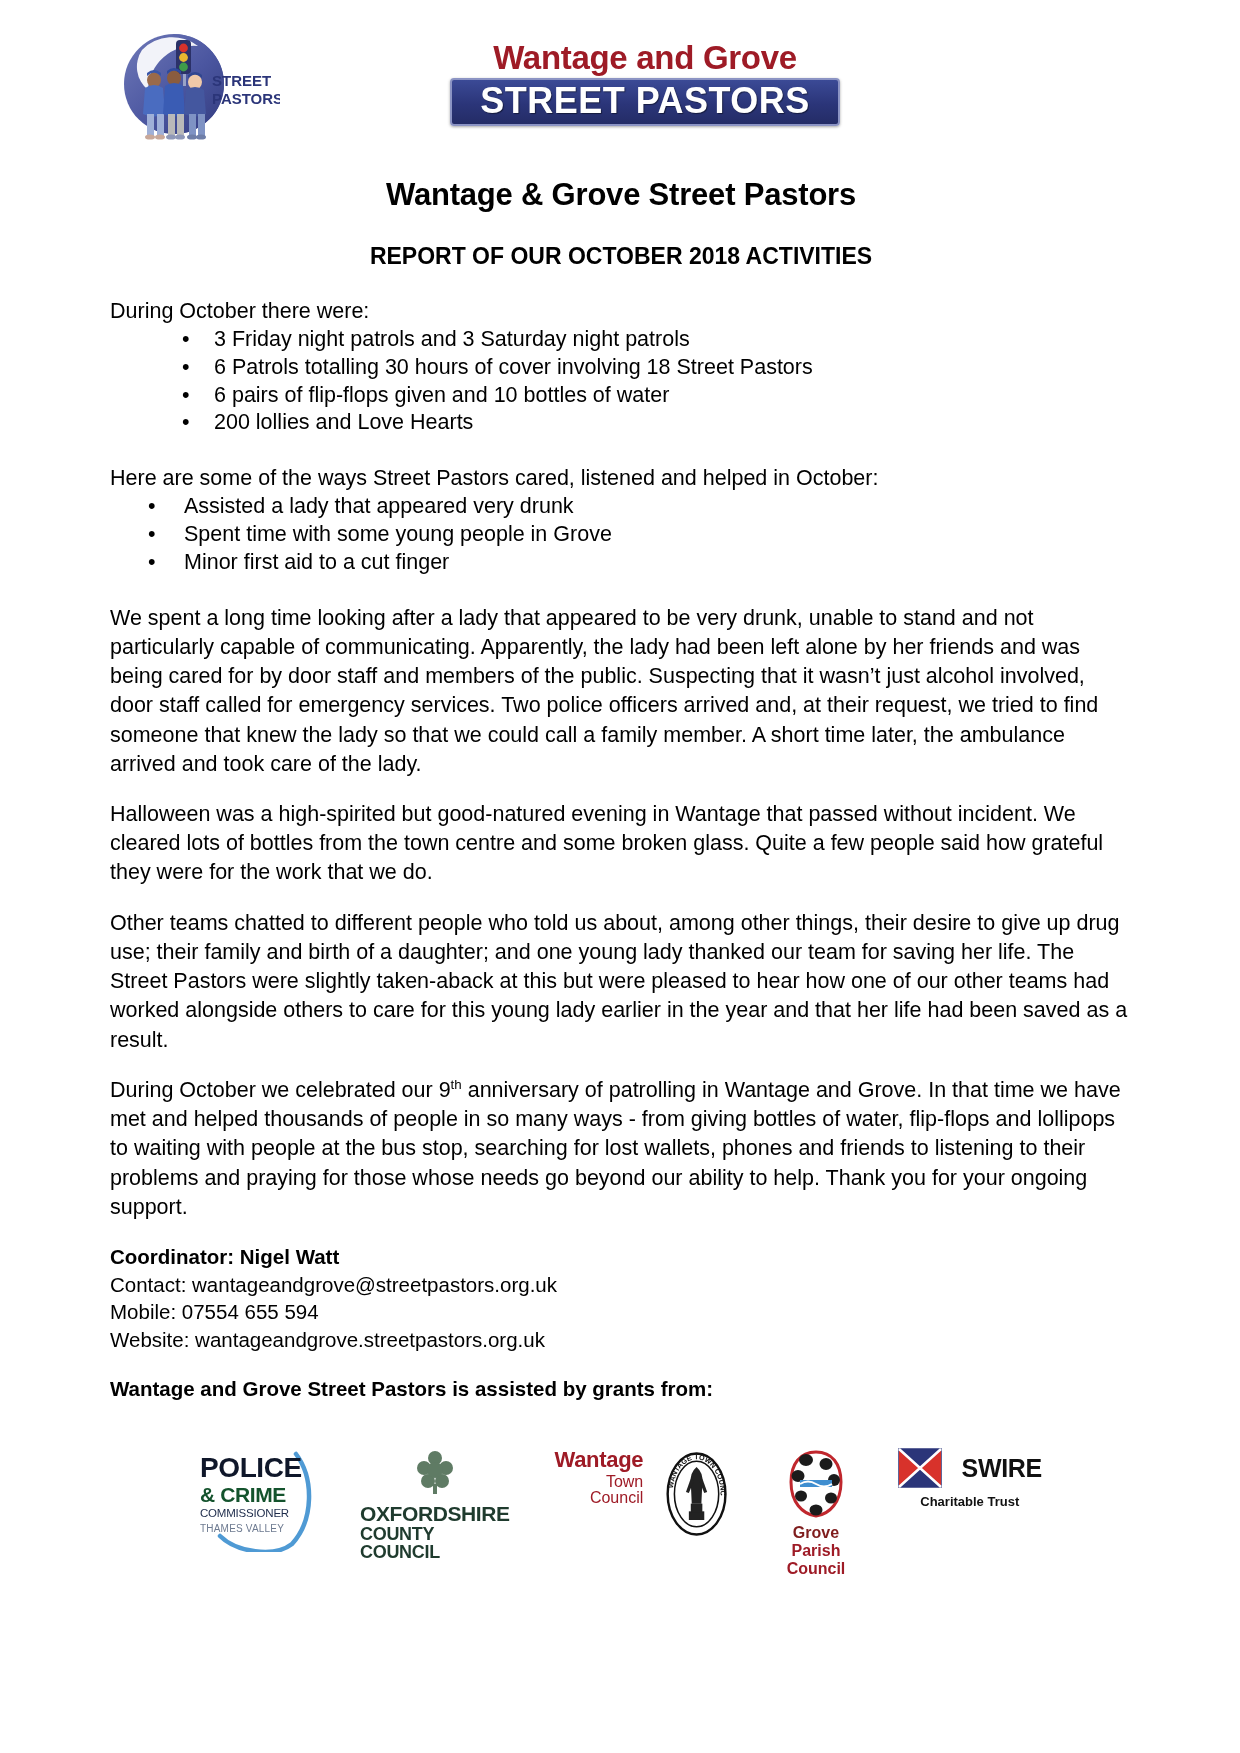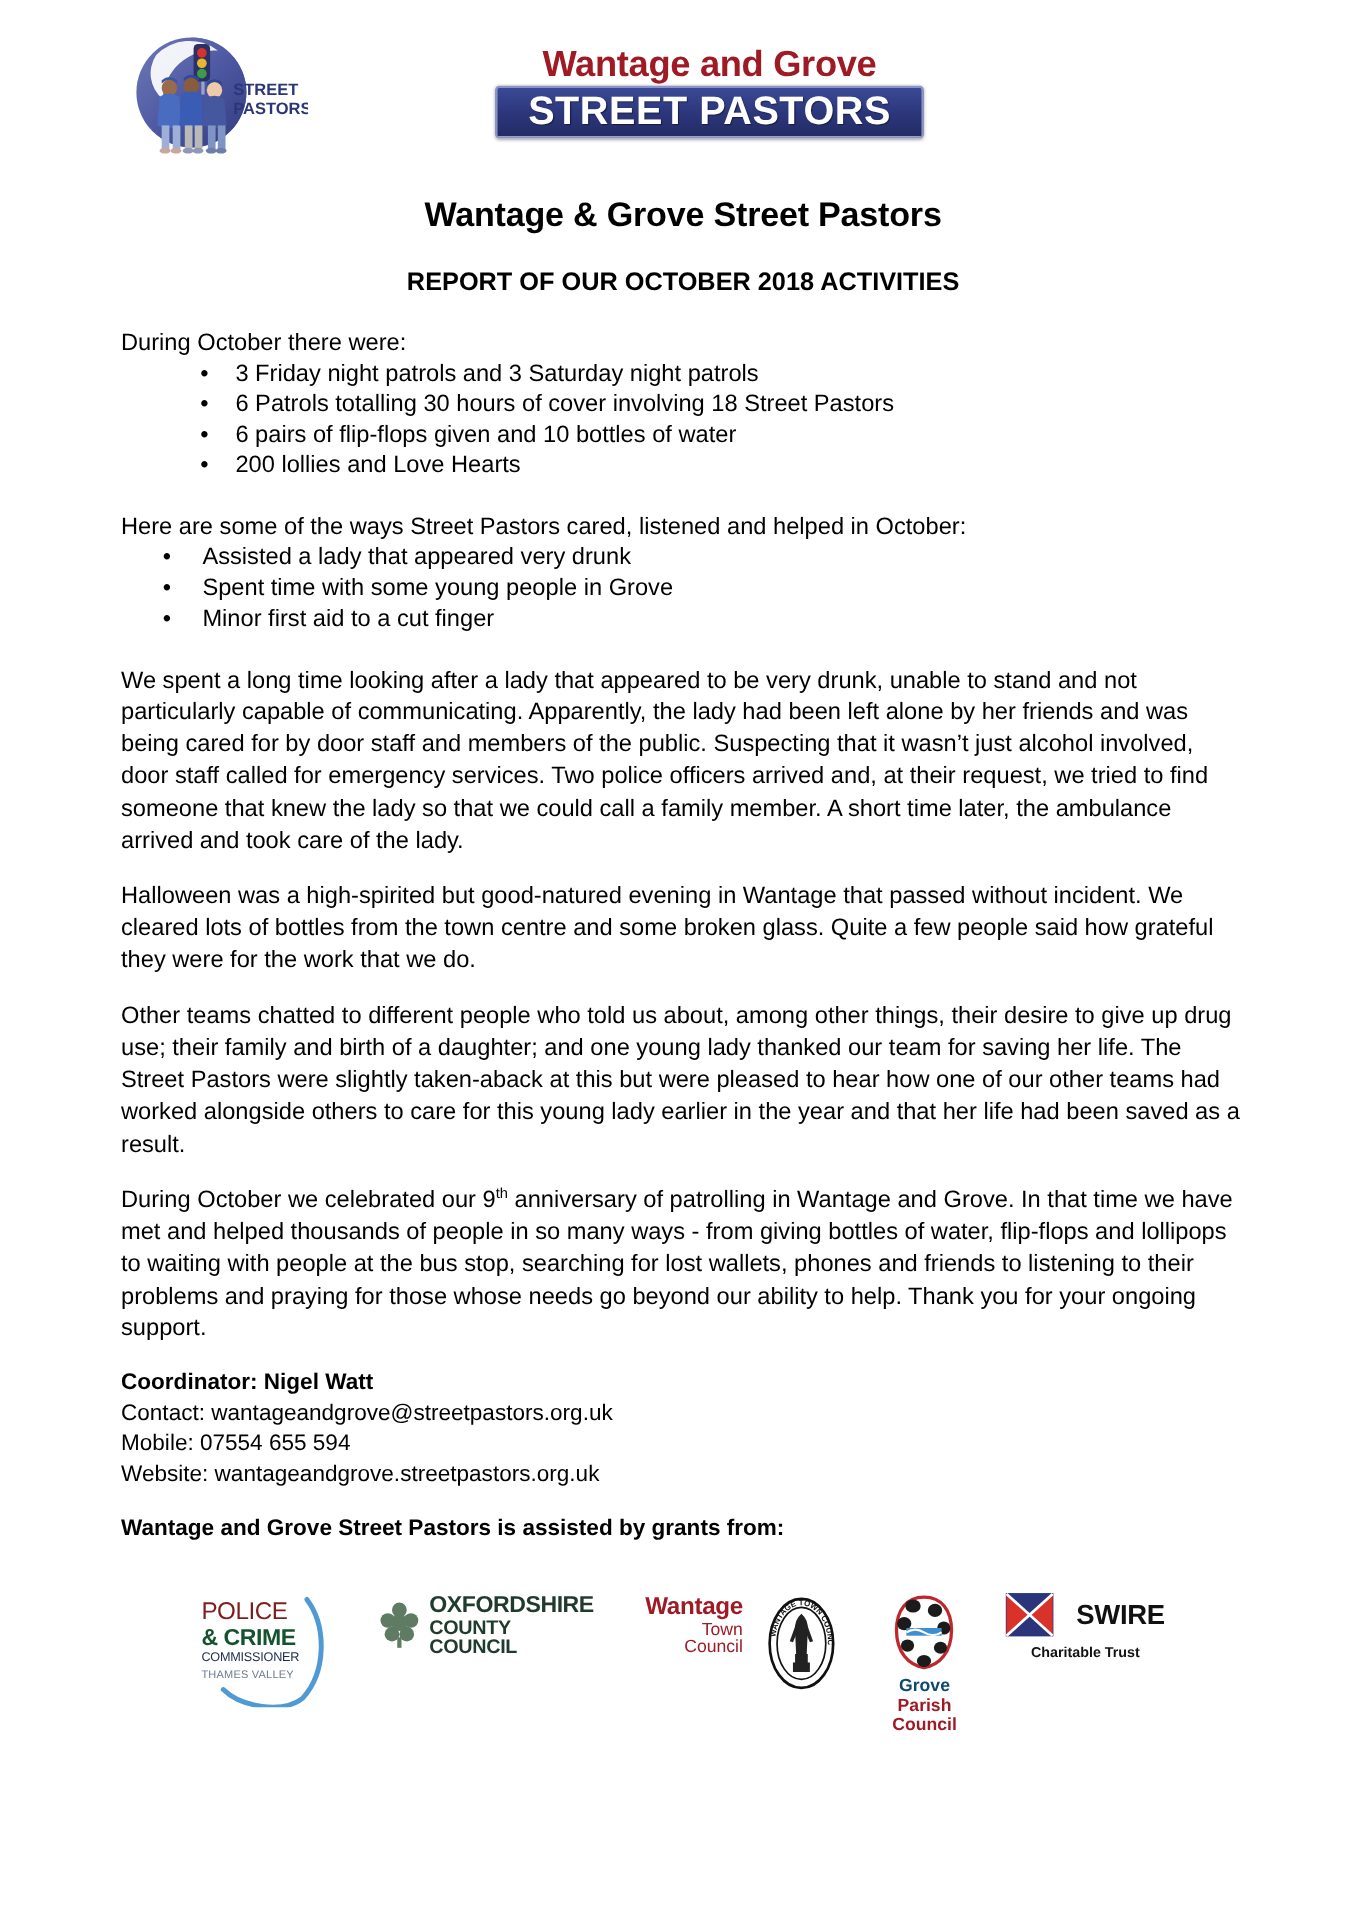--- a/index.html
+++ b/index.html
@@ -159,40 +159,40 @@
   }
 
   
   .pcc { position: relative; width: 118px; height: 104px; }
   .pcc-text {
     position: absolute;
     left: 0; top: 6px;
     text-align: left;
     line-height: 1.0;
   }
-  .pcc-l1 { font-size: 22px; font-weight: normal; color: #7f1d1d; letter-spacing: -0.4px; }
+  .pcc-l1 { font-size: 28px; font-weight: bold; color: #0f172a; letter-spacing: -0.4px; }
   .pcc-l2 { font-size: 21px; font-weight: bold; color: #14532d; letter-spacing: -0.4px; margin-top: 2px;}
   .pcc-l3 { font-size: 11.5px; font-weight: normal; color: #1d2b4a; letter-spacing: -0.2px; margin-top: 3px;}
   .pcc-l4 { font-size: 10px; color: #6d7a90; letter-spacing: 0.2px; margin-top: 4px;}
 
   
-  .occ { display: flex; align-items: center; gap: 7px; }
+  .occ { display: flex; align-items: center; gap: 7px; flex-direction: column; }
   .occ-text { line-height: 1.02; }
   .occ-l1 { font-size: 21px; font-weight: bold; color: #1f3b2e; letter-spacing: -0.4px; }
   .occ-l2 { font-size: 18px; font-weight: bold; color: #1f3b2e; letter-spacing: -0.3px; }
 
   
   .wtc { display: flex; gap: 16px; }
   .wtc-text { text-align: right; line-height: 1.05; }
   .wtc-l1 { font-size: 22px; font-weight: bold; color: #9e1b26; letter-spacing: -0.3px; }
   .wtc-l2 { font-size: 16px; color: #9e1b26; margin-top: 2px; }
 
   
   .gpc-text { text-align: center; line-height: 1.12; margin-top: 4px; }
-  .gpc-l1 { font-size: 16px; font-weight: bold; color: #0c4a6e; }
+  .gpc-l1 { font-size: 16px; font-weight: bold; color: #7f1d1d; }
   .gpc-l2 { font-size: 16px; font-weight: bold; color: #9e1b26; }
 
   
   .swire-row { display: flex; align-items: center; gap: 20px; }
   .swire-name { font-size: 25px; font-weight: bold; color: #111111; letter-spacing: -0.3px; }
   .swire-sub { font-size: 13px; font-weight: bold; color: #111111; text-align: center; margin-top: 6px; }
 </style>
 </head>
 <body>
 

